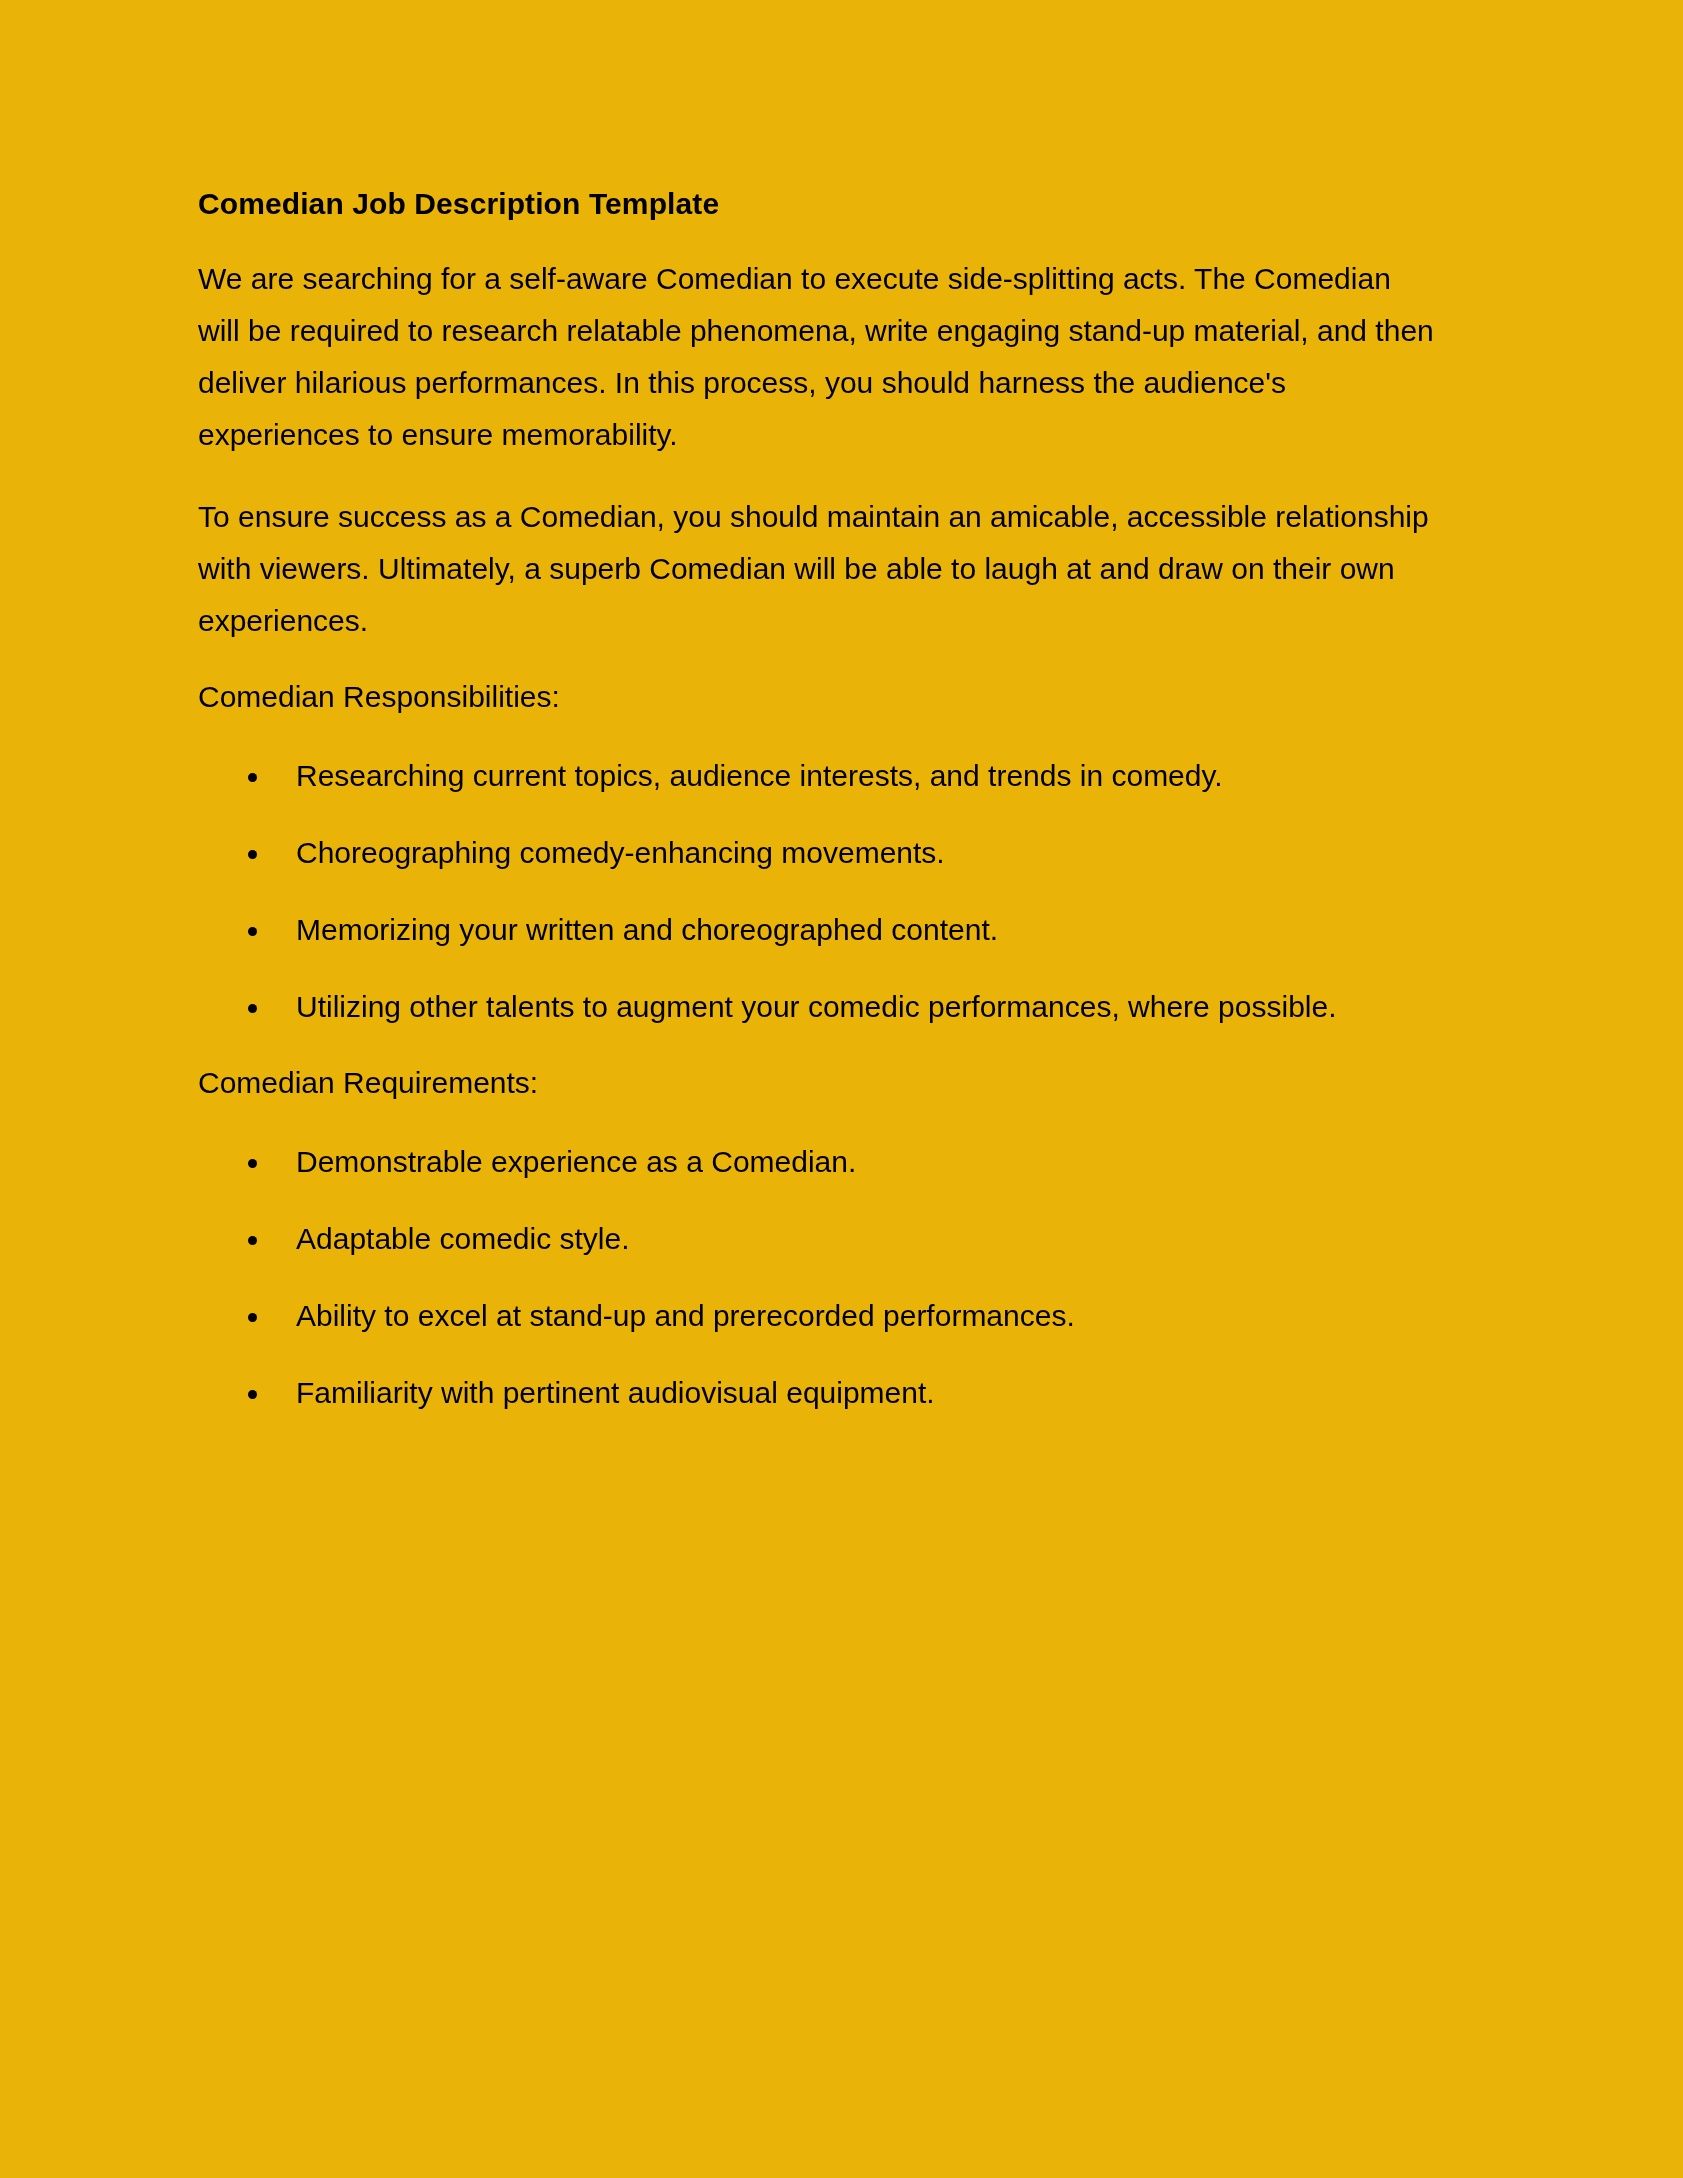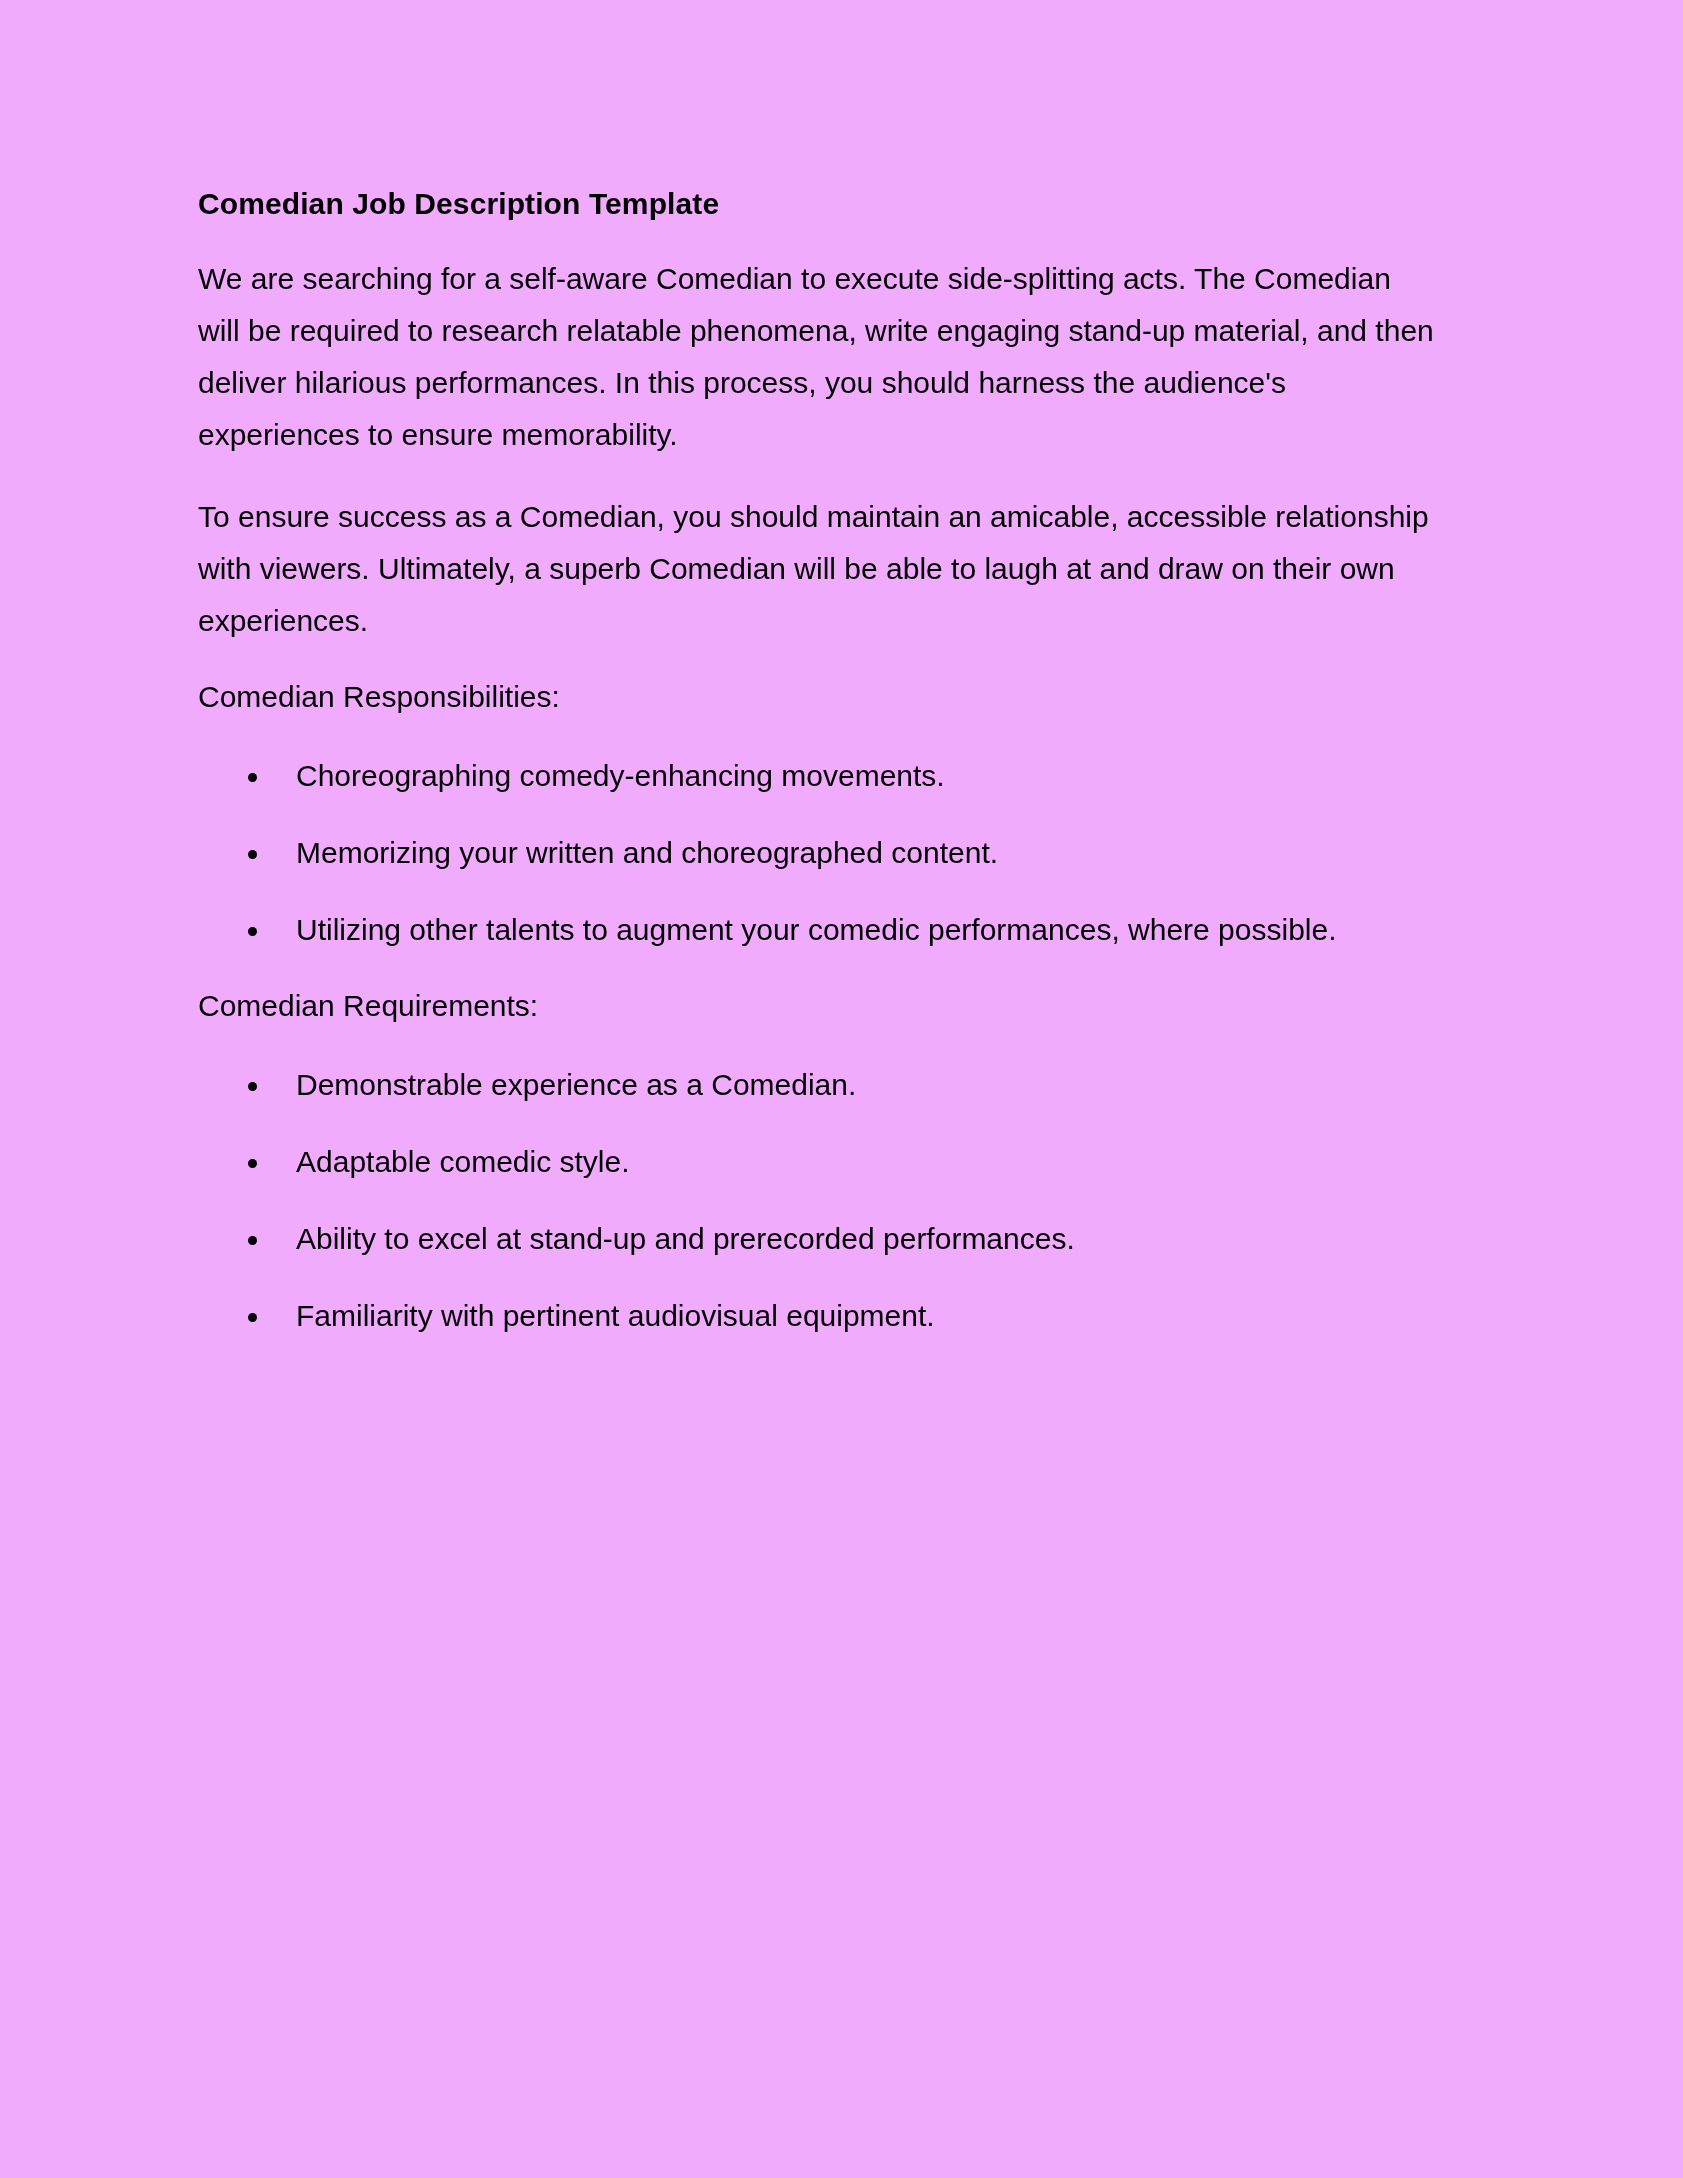--- a/index.html
+++ b/index.html
@@ -5,21 +5,21 @@
 <style>
   html, body {
     margin: 0;
     padding: 0;
     background: #ffffff;
   }
   .page {
     position: relative;
     width: 1683px;
     height: 2178px;
-    background: #f0abfc;
+    background: #eab308;
     box-sizing: border-box;
     overflow: hidden;
   }
   .doc-body {
     position: absolute;
     left: 198px;
     top: 184px;
     width: 1257px;
   }
   .doc-title {
@@ -102,20 +102,24 @@
 
     <p class="doc-para">We are searching for a self-aware Comedian to execute side-splitting acts. The Comedian will be required to research relatable phenomena, write engaging stand-up material, and then deliver hilarious performances. In this process, you should harness the audience's experiences to ensure memorability.</p>
 
     <p class="doc-para">To ensure success as a Comedian, you should maintain an amicable, accessible relationship with viewers. Ultimately, a superb Comedian will be able to laugh at and draw on their own experiences.</p>
 
     <h2 class="section-heading">Comedian Responsibilities:</h2>
 
     <ul class="bullet-list">
       <li class="bullet-item">
         <span class="bullet-marker"><span class="dot"></span></span>
+        <span class="bullet-text">Researching current topics, audience interests, and trends in comedy.</span>
+      </li>
+      <li class="bullet-item">
+        <span class="bullet-marker"><span class="dot"></span></span>
         <span class="bullet-text">Choreographing comedy-enhancing movements.</span>
       </li>
       <li class="bullet-item">
         <span class="bullet-marker"><span class="dot"></span></span>
         <span class="bullet-text">Memorizing your written and choreographed content.</span>
       </li>
       <li class="bullet-item">
         <span class="bullet-marker"><span class="dot"></span></span>
         <span class="bullet-text">Utilizing other talents to augment your comedic performances, where possible.</span>
       </li>

